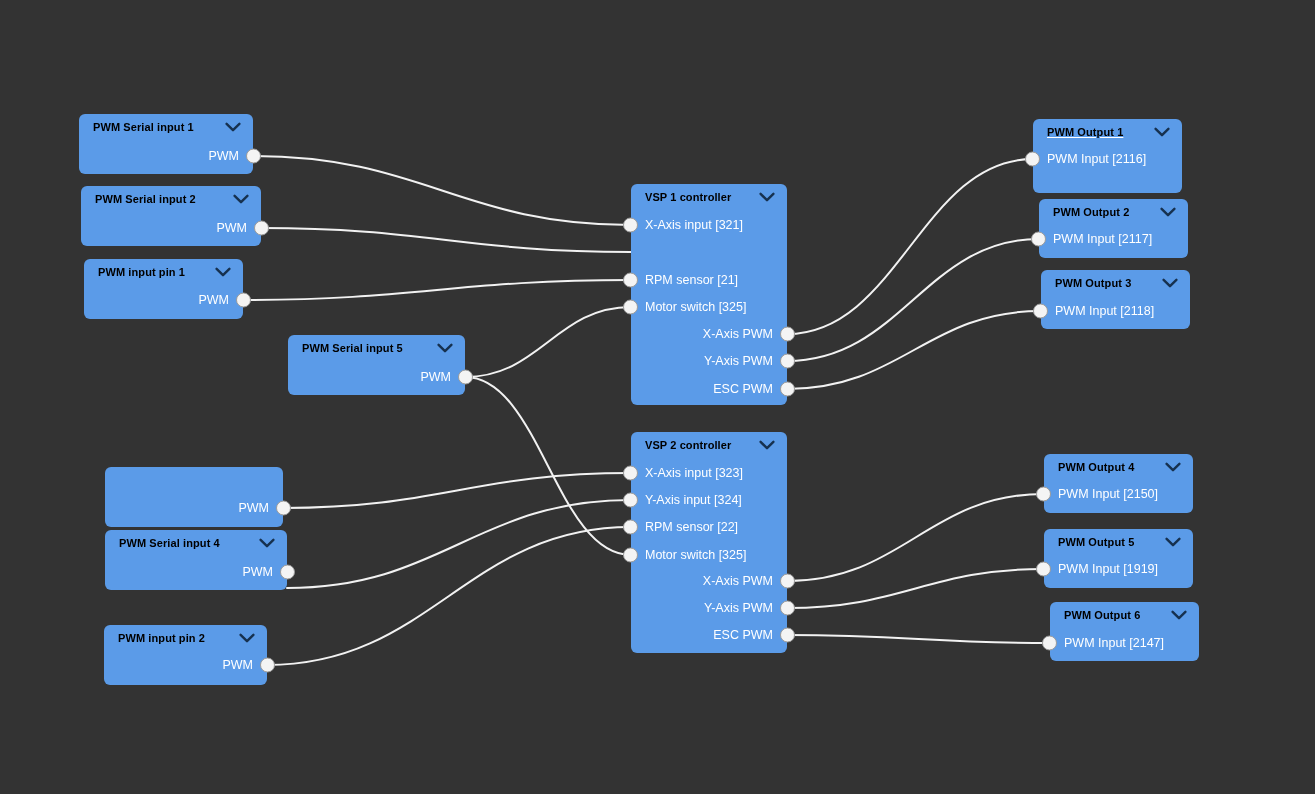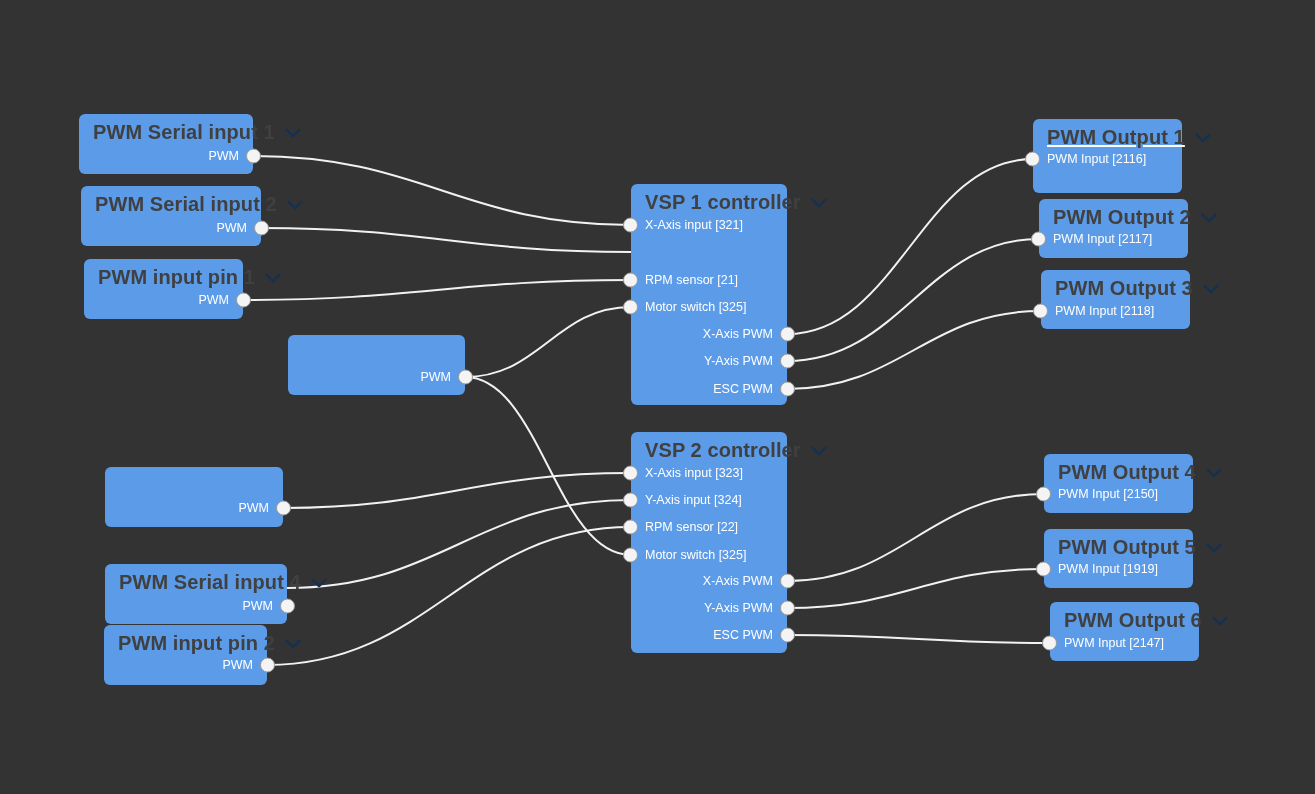--- a/index.html
+++ b/index.html
@@ -37,23 +37,23 @@
     color: #ffffff;
   }
   .node-header {
     display: flex;
     align-items: center;
     justify-content: space-between;
     padding: 7px 12px 3px 14px;
     gap: 10px;
   }
   .node-title {
-    font-size: 20px;
+    font-size: 11px;
     font-weight: bold;
-    color: #404040;
+    color: #000000;
     white-space: nowrap;
     letter-spacing: 0.1px;
   }
   .chevron {
     width: 16px;
     height: 10px;
     flex: 0 0 auto;
     display: block;
   }
   .port-row {
@@ -147,32 +147,40 @@
               <path d="M1.6 1.8 L8 8.2 L14.4 1.8" fill="none" stroke="#16314f" stroke-width="2.4" stroke-linecap="round" stroke-linejoin="round"></path>
             </svg>
           </span>
         </div>
         <div class="port-row out" style="position: absolute; left: 0px; width: 159px; top: 27.5px;">
           <span class="port-label">PWM</span>
           <span class="port-dot right"></span>
         </div>
       </div>
       <div class="node" style="left: 288px; top: 335px; width: 177px; height: 60px;">
+        <div class="node-header">
+          <span class="node-title">PWM Serial input 5</span>
+          <span>
+            <svg class="chevron" viewBox="0 0 16 10">
+              <path d="M1.6 1.8 L8 8.2 L14.4 1.8" fill="none" stroke="#16314f" stroke-width="2.4" stroke-linecap="round" stroke-linejoin="round"></path>
+            </svg>
+          </span>
+        </div>
         <div class="port-row out" style="position: absolute; left: 0px; width: 177px; top: 28.5px;">
           <span class="port-label">PWM</span>
           <span class="port-dot right"></span>
         </div>
       </div>
       <div class="node" style="left: 105px; top: 467px; width: 178px; height: 60px;">
         <div class="port-row out" style="position: absolute; left: 0px; width: 178px; top: 27.5px;">
           <span class="port-label">PWM</span>
           <span class="port-dot right"></span>
         </div>
       </div>
-      <div class="node" style="left: 105px; top: 564px; width: 182px; height: 60px;">
+      <div class="node" style="left: 105px; top: 530px; width: 182px; height: 60px;">
         <div class="node-header">
           <span class="node-title">PWM Serial input 4</span>
           <span>
             <svg class="chevron" viewBox="0 0 16 10">
               <path d="M1.6 1.8 L8 8.2 L14.4 1.8" fill="none" stroke="#16314f" stroke-width="2.4" stroke-linecap="round" stroke-linejoin="round"></path>
             </svg>
           </span>
         </div>
         <div class="port-row out" style="position: absolute; left: 0px; width: 182px; top: 28.5px;">
           <span class="port-label">PWM</span>

